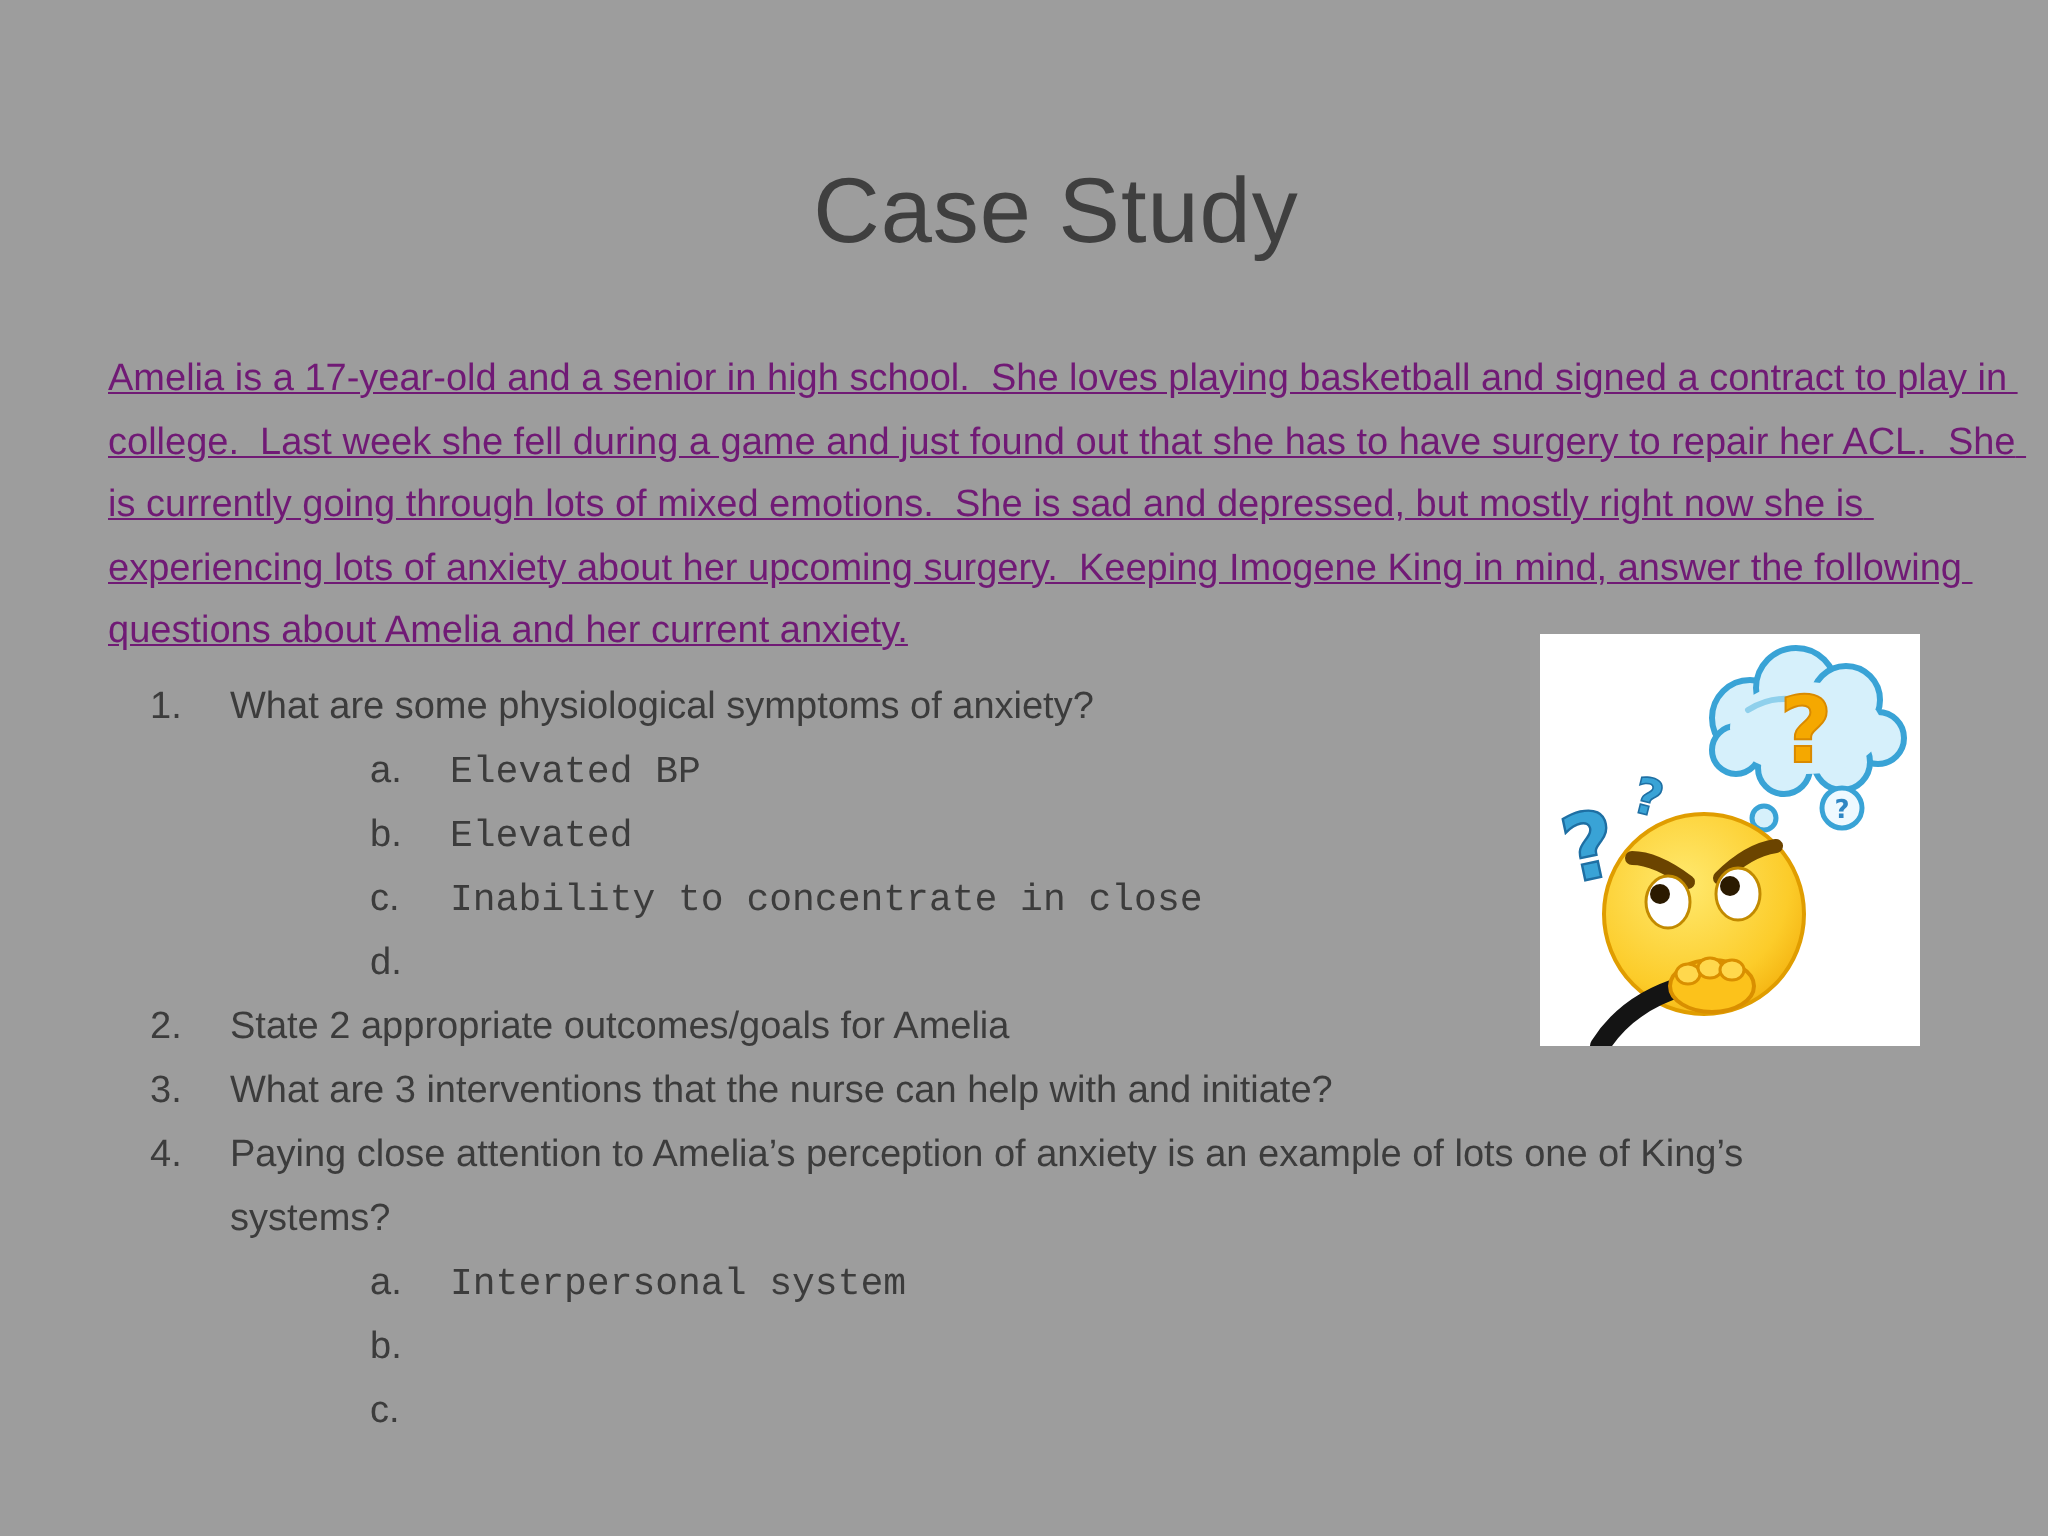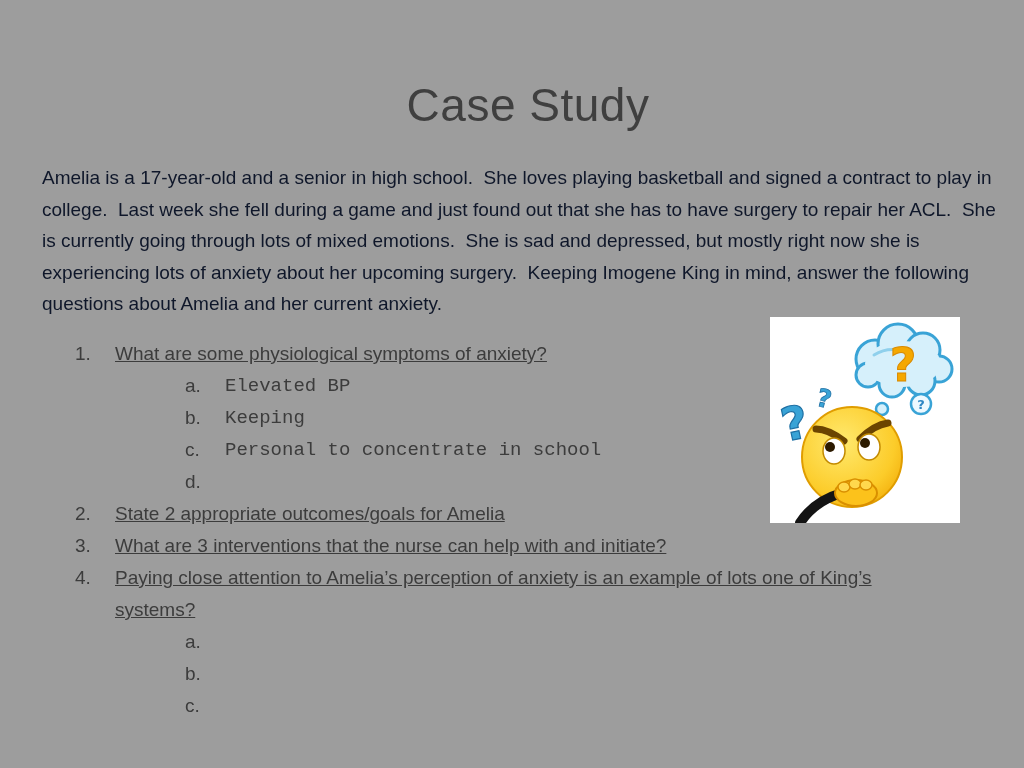--- a/index.html
+++ b/index.html
@@ -22,38 +22,39 @@
     font-size: 46px;
     font-weight: 400;
     color: #3f3f3f;
     letter-spacing: 0.5px;
   }
   .paragraph {
     position: absolute;
     top: 158px;
     left: 38px;
     width: 958px;
-    margin: 4px;
+    margin: 16px;
     font-size: 19px;
     line-height: 31.5px;
     white-space: pre-wrap;
-    color: #0f172a;
+    color: #701a75;
+    text-decoration: underline;
   }
   .question-list {
     position: absolute;
     top: 338px;
     left: 75px;
     width: 882px;
     font-size: 19px;
     line-height: 32px;
     color: #3c3c3c;
   }
   .q-row { display: flex; }
   .q-num { flex: none; width: 40px; }
-  .q-text { flex: 1; text-decoration: underline; }
+  .q-text { flex: 1; }
   .opt-row { display: flex; padding-left: 110px; }
   .opt-letter { flex: none; width: 40px; }
   .opt-text { flex: 1; font-family: Liberation Mono, monospace; }
   .clipart {
     position: absolute;
     left: 770px;
     top: 317px;
     width: 190px;
     height: 206px;
     background: #ffffff;
@@ -75,25 +76,25 @@
     <div class="q-row">
       <span class="q-num">1.</span>
       <span class="q-text">What are some physiological symptoms of anxiety?</span>
     </div>
     <div class="opt-row">
       <span class="opt-letter">a.</span>
       <span class="opt-text">Elevated BP</span>
     </div>
     <div class="opt-row">
       <span class="opt-letter">b.</span>
-      <span class="opt-text">Keeping</span>
+      <span class="opt-text">Elevated</span>
     </div>
     <div class="opt-row">
       <span class="opt-letter">c.</span>
-      <span class="opt-text">Personal to concentrate in school</span>
+      <span class="opt-text">Inability to concentrate in close</span>
     </div>
     <div class="opt-row">
       <span class="opt-letter">d.</span>
     </div>
 
     <div class="q-row">
       <span class="q-num">2.</span>
       <span class="q-text">State 2 appropriate outcomes/goals for Amelia</span>
     </div>
 
@@ -101,20 +102,21 @@
       <span class="q-num">3.</span>
       <span class="q-text">What are 3 interventions that the nurse can help with and initiate?</span>
     </div>
 
     <div class="q-row">
       <span class="q-num">4.</span>
       <span class="q-text">Paying close attention to Amelia’s perception of anxiety is an example of lots one of King’s systems?</span>
     </div>
     <div class="opt-row">
       <span class="opt-letter">a.</span>
+      <span class="opt-text">Interpersonal system</span>
     </div>
     <div class="opt-row">
       <span class="opt-letter">b.</span>
     </div>
     <div class="opt-row">
       <span class="opt-letter">c.</span>
     </div>
 
   </div>
 

